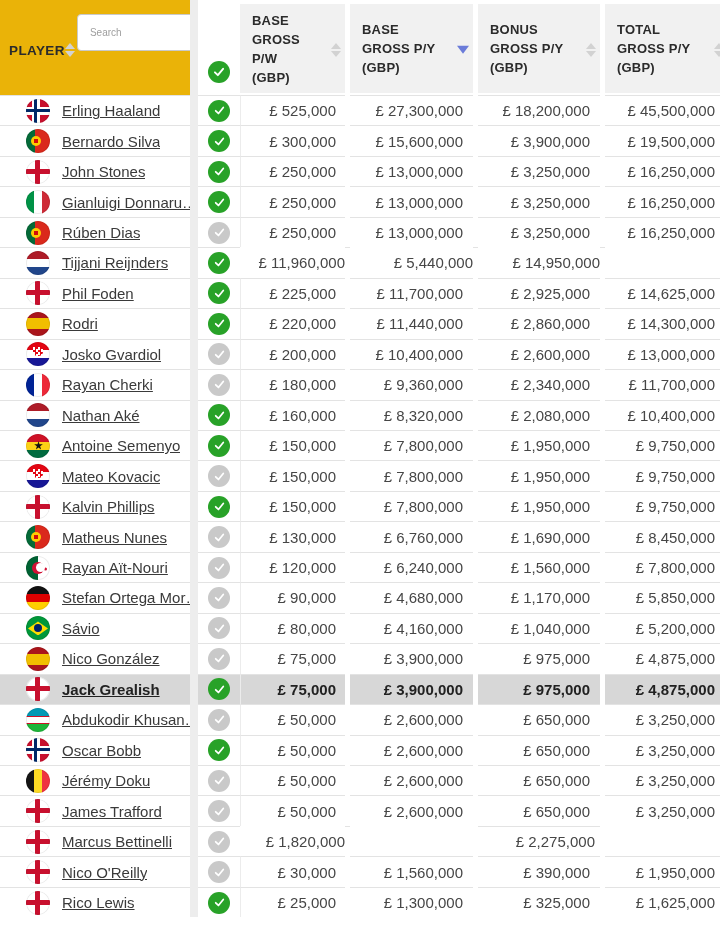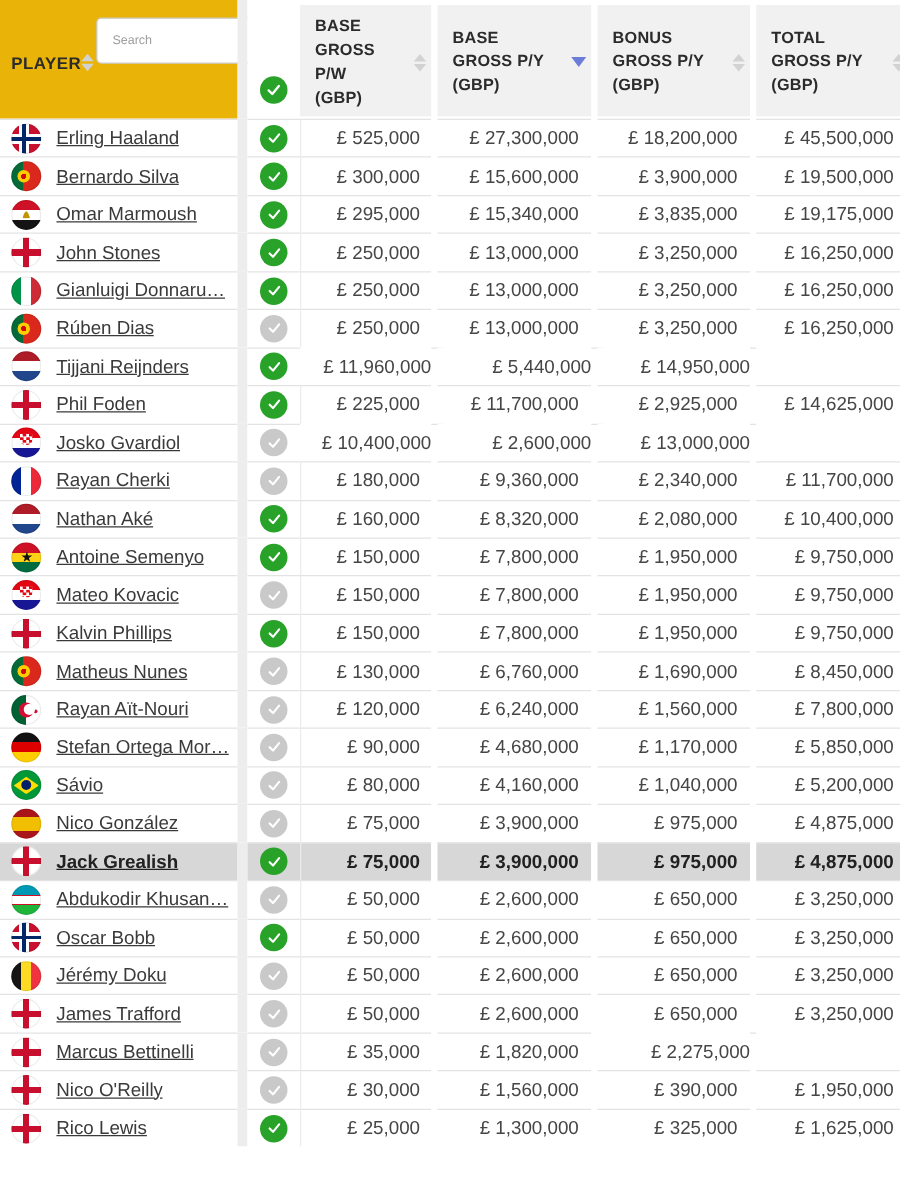--- a/index.html
+++ b/index.html
@@ -34,21 +34,21 @@
   .tri-up { width:0; height:0; border-left:5px solid transparent; border-right:5px solid transparent; border-bottom:6px solid #d2d2d2; }
   .tri-down { width:0; height:0; border-left:5px solid transparent; border-right:5px solid transparent; border-top:6px solid #d2d2d2; }
   .desc-tri { width:0; height:0; border-left:6px solid transparent; border-right:6px solid transparent; border-top:8px solid #6b7cd9; display:none; }
   .col-head.sorted .desc-tri { display:block; }
 
   
   .row { height:30.46px; cursor:pointer; }
   .row .cell { border-top:1px solid #e3e3e3; background:#fff; display:flex; align-items:center; }
   .row .gutter-a, .row .gutter-b { border-top:none; }
 
-  .player-cell { padding-left:9px; gap:12px; overflow:hidden; }
+  .player-cell { padding-left:26px; gap:12px; overflow:hidden; }
   .player-name { font-size:15px; color:#3a3a3a; text-decoration:underline; white-space:nowrap; overflow:hidden; }
 
   .check-cell { justify-content:center; }
   .check-badge { width:22px; height:22px; border-radius:50%; display:flex; align-items:center; justify-content:center; flex:none; }
   .check-badge svg { display:block; }
   .check-badge.green { background:#28a228; }
   .check-badge.gray { background:#c9c9c9; }
 
   .money { justify-content:flex-end; font-size:15px; color:#464646; white-space:nowrap; }
   .money.pw { padding-right:9px; border-left:1px solid #ececec;padding-left:24px; }
@@ -205,41 +205,20 @@
     </div>
     <div class="cell money pw">£ 300,000</div>
     <div class="gutter-b"></div>
     <div class="cell money py">£ 15,600,000</div>
     <div class="gutter-b"></div>
     <div class="cell money bonus">£ 3,900,000</div>
     <div class="gutter-b"></div>
     <div class="cell money total">£ 19,500,000</div>
   </div>
 
-  <div class="row grid-row">
-    <div class="cell player-cell">
-      <span class="flag flag-egypt"></span>
-      <a class="player-name">Omar Marmoush</a>
-    </div>
-    <div class="gutter-a"></div>
-    <div class="cell check-cell">
-      <span class="check-badge green">
-        <svg width="13" height="13" viewBox="0 0 24 24">
-            <path d="M5 12.5l5 5 9-11" stroke="#fff" stroke-width="3.2" fill="none" stroke-linecap="round" stroke-linejoin="round"></path>
-          </svg>
-      </span>
-    </div>
-    <div class="cell money pw">£ 295,000</div>
-    <div class="gutter-b"></div>
-    <div class="cell money py">£ 15,340,000</div>
-    <div class="gutter-b"></div>
-    <div class="cell money bonus">£ 3,835,000</div>
-    <div class="gutter-b"></div>
-    <div class="cell money total">£ 19,175,000</div>
-  </div>
 
   <div class="row grid-row">
     <div class="cell player-cell">
       <span class="flag flag-england"></span>
       <a class="player-name">John Stones</a>
     </div>
     <div class="gutter-a"></div>
     <div class="cell check-cell">
       <span class="check-badge green">
         <svg width="13" height="13" viewBox="0 0 24 24">
@@ -336,34 +315,56 @@
     </div>
     <div class="cell money pw">£ 225,000</div>
     <div class="gutter-b"></div>
     <div class="cell money py">£ 11,700,000</div>
     <div class="gutter-b"></div>
     <div class="cell money bonus">£ 2,925,000</div>
     <div class="gutter-b"></div>
     <div class="cell money total">£ 14,625,000</div>
   </div>
 
+  <div class="row grid-row">
+    <div class="cell player-cell">
+      <span class="flag flag-spain"></span>
+      <a class="player-name">Rodri</a>
+    </div>
+    <div class="gutter-a"></div>
+    <div class="cell check-cell">
+      <span class="check-badge green">
+        <svg width="13" height="13" viewBox="0 0 24 24">
+            <path d="M5 12.5l5 5 9-11" stroke="#fff" stroke-width="3.2" fill="none" stroke-linecap="round" stroke-linejoin="round"></path>
+          </svg>
+      </span>
+    </div>
+    <div class="cell money pw">£ 220,000</div>
+    <div class="gutter-b"></div>
+    <div class="cell money py">£ 11,440,000</div>
+    <div class="gutter-b"></div>
+    <div class="cell money bonus">£ 2,860,000</div>
+    <div class="gutter-b"></div>
+    <div class="cell money total">£ 14,300,000</div>
+  </div>
 
   <div class="row grid-row">
     <div class="cell player-cell">
       <span class="flag flag-croatia"></span>
       <a class="player-name">Josko Gvardiol</a>
     </div>
     <div class="gutter-a"></div>
     <div class="cell check-cell">
       <span class="check-badge gray">
         <svg width="13" height="13" viewBox="0 0 24 24">
             <path d="M5 12.5l5 5 9-11" stroke="#fff" stroke-width="3.2" fill="none" stroke-linecap="round" stroke-linejoin="round"></path>
           </svg>
       </span>
     </div>
+    <div class="cell money pw">£ 200,000</div>
     <div class="gutter-b"></div>
     <div class="cell money py">£ 10,400,000</div>
     <div class="gutter-b"></div>
     <div class="cell money bonus">£ 2,600,000</div>
     <div class="gutter-b"></div>
     <div class="cell money total">£ 13,000,000</div>
   </div>
 
   <div class="row grid-row">
     <div class="cell player-cell">
@@ -701,21 +702,20 @@
       <a class="player-name">Marcus Bettinelli</a>
     </div>
     <div class="gutter-a"></div>
     <div class="cell check-cell">
       <span class="check-badge gray">
         <svg width="13" height="13" viewBox="0 0 24 24">
             <path d="M5 12.5l5 5 9-11" stroke="#fff" stroke-width="3.2" fill="none" stroke-linecap="round" stroke-linejoin="round"></path>
           </svg>
       </span>
     </div>
-    <div class="cell money pw">£ 35,000</div>
     <div class="gutter-b"></div>
     <div class="cell money py">£ 1,820,000</div>
     <div class="gutter-b"></div>
     <div class="gutter-b"></div>
     <div class="cell money total">£ 2,275,000</div>
   </div>
 
   <div class="row grid-row">
     <div class="cell player-cell">
       <span class="flag flag-england"></span>

